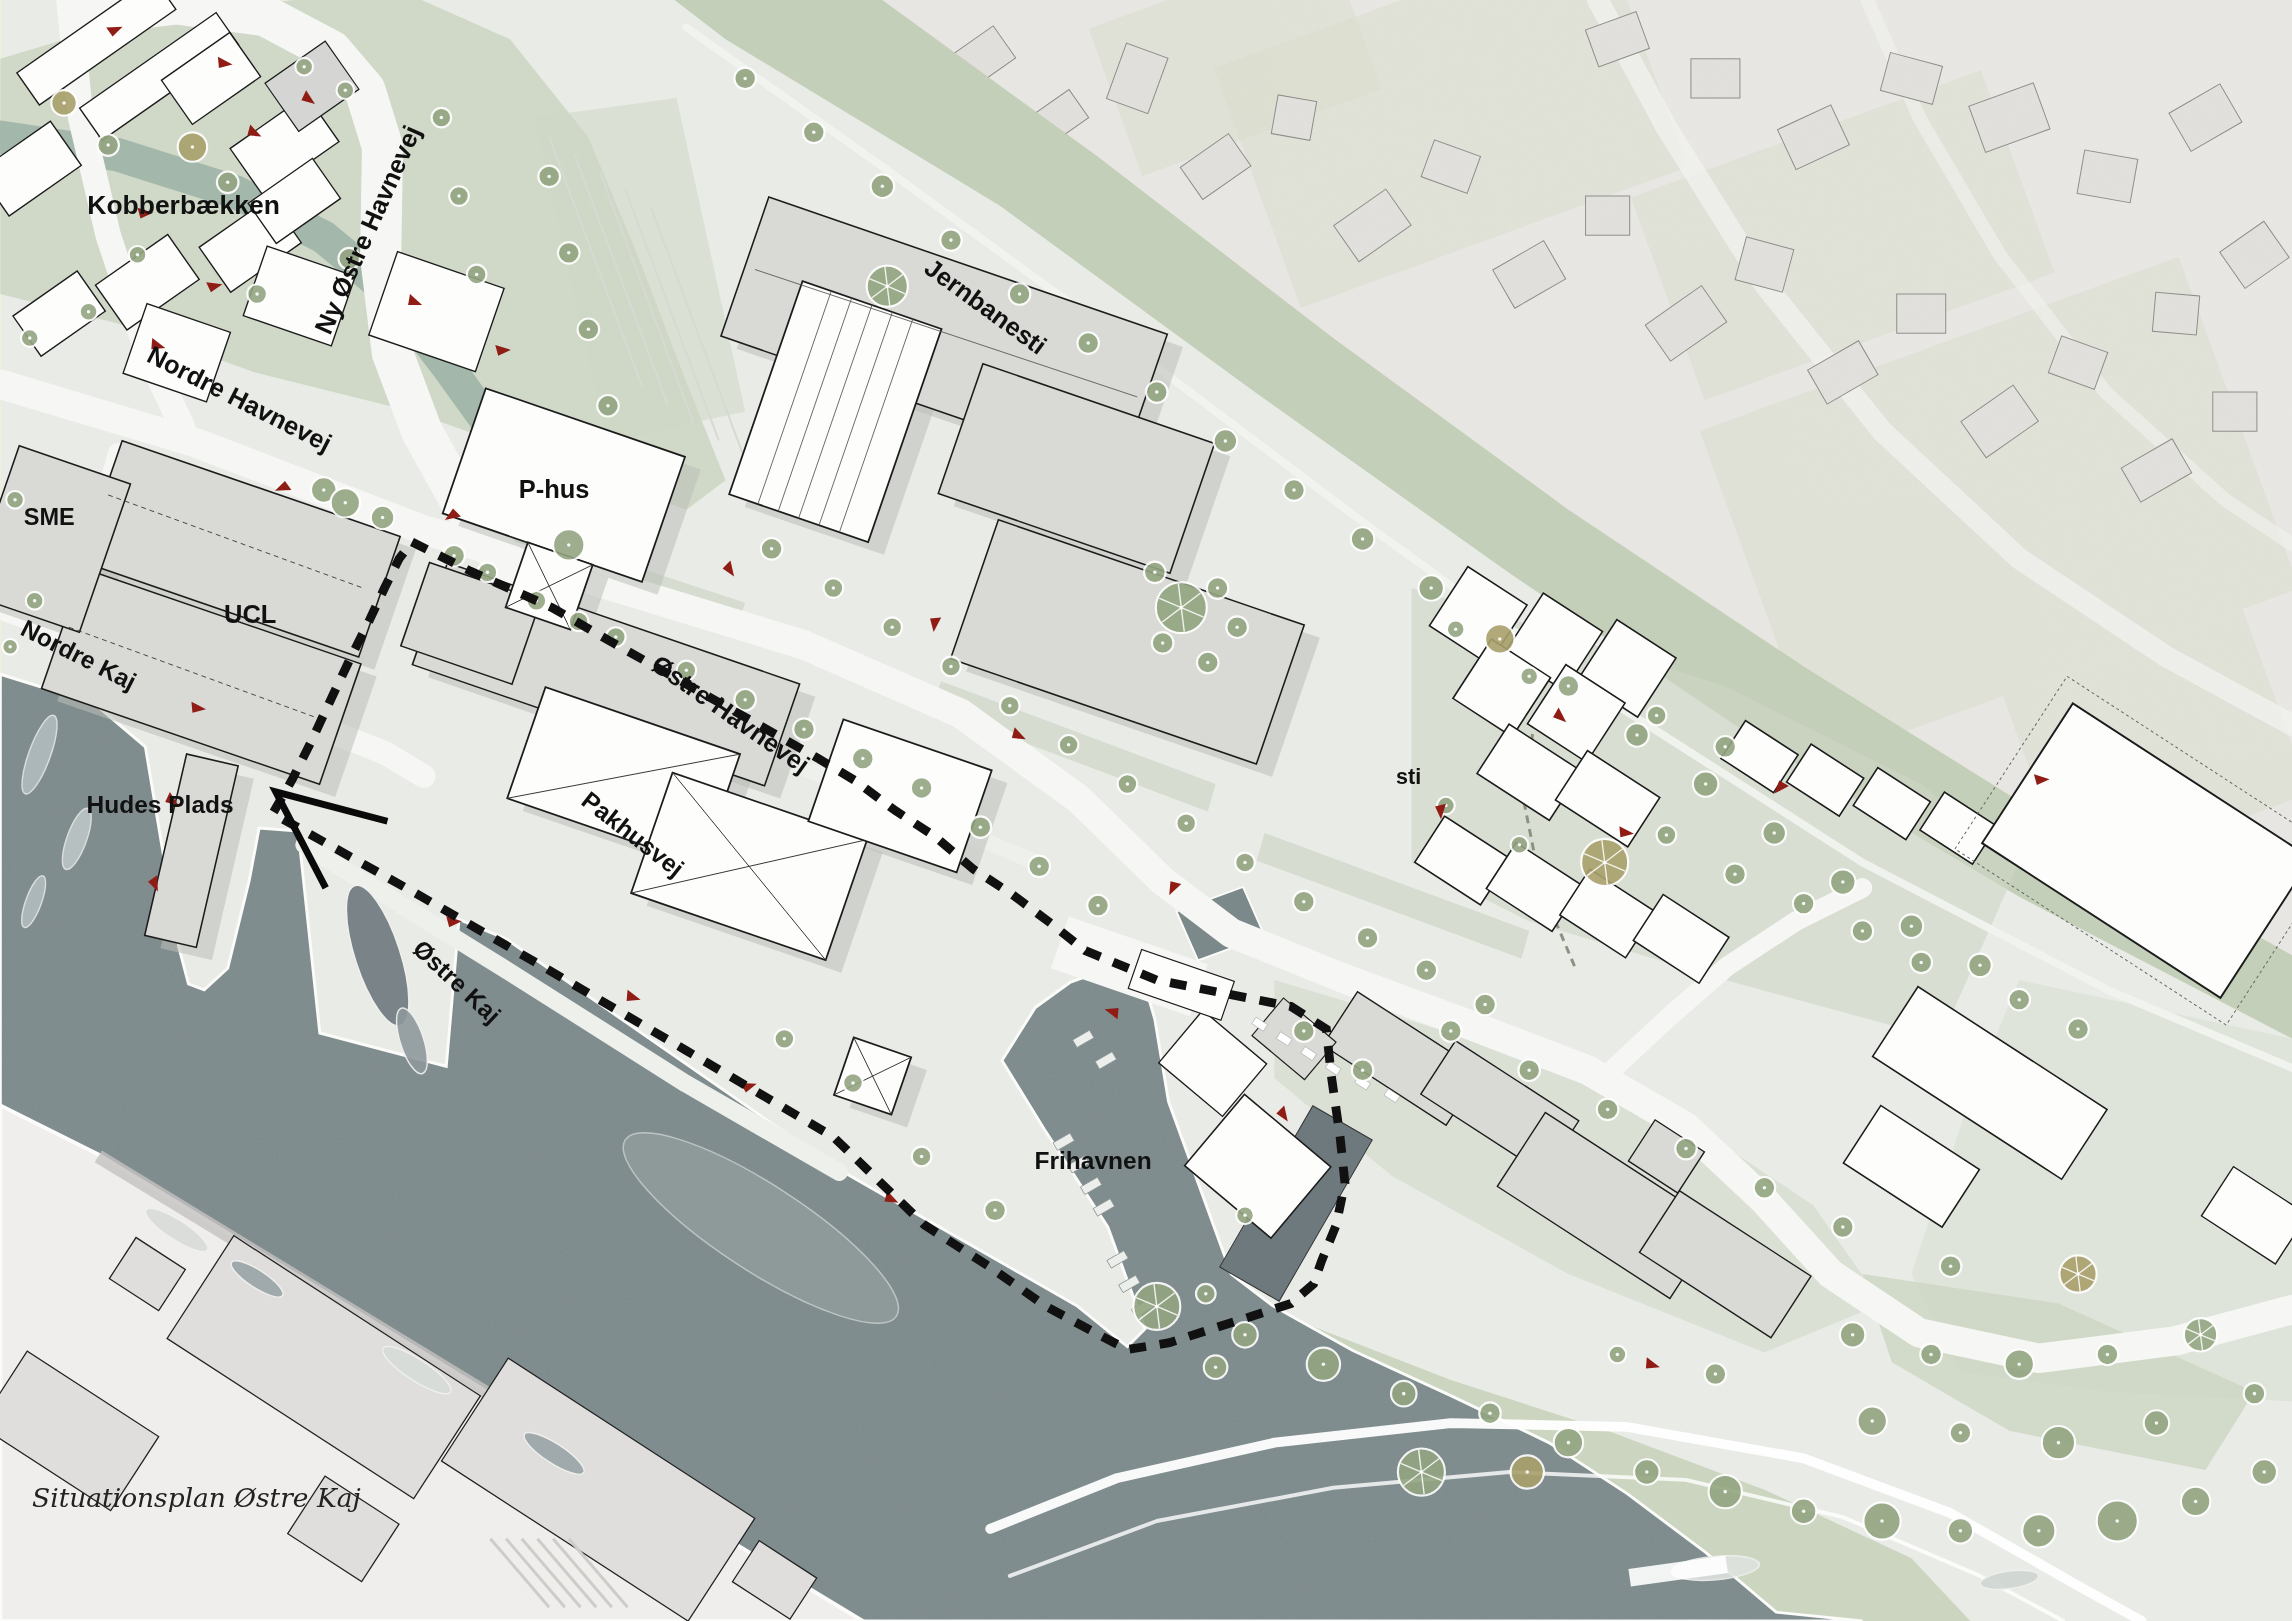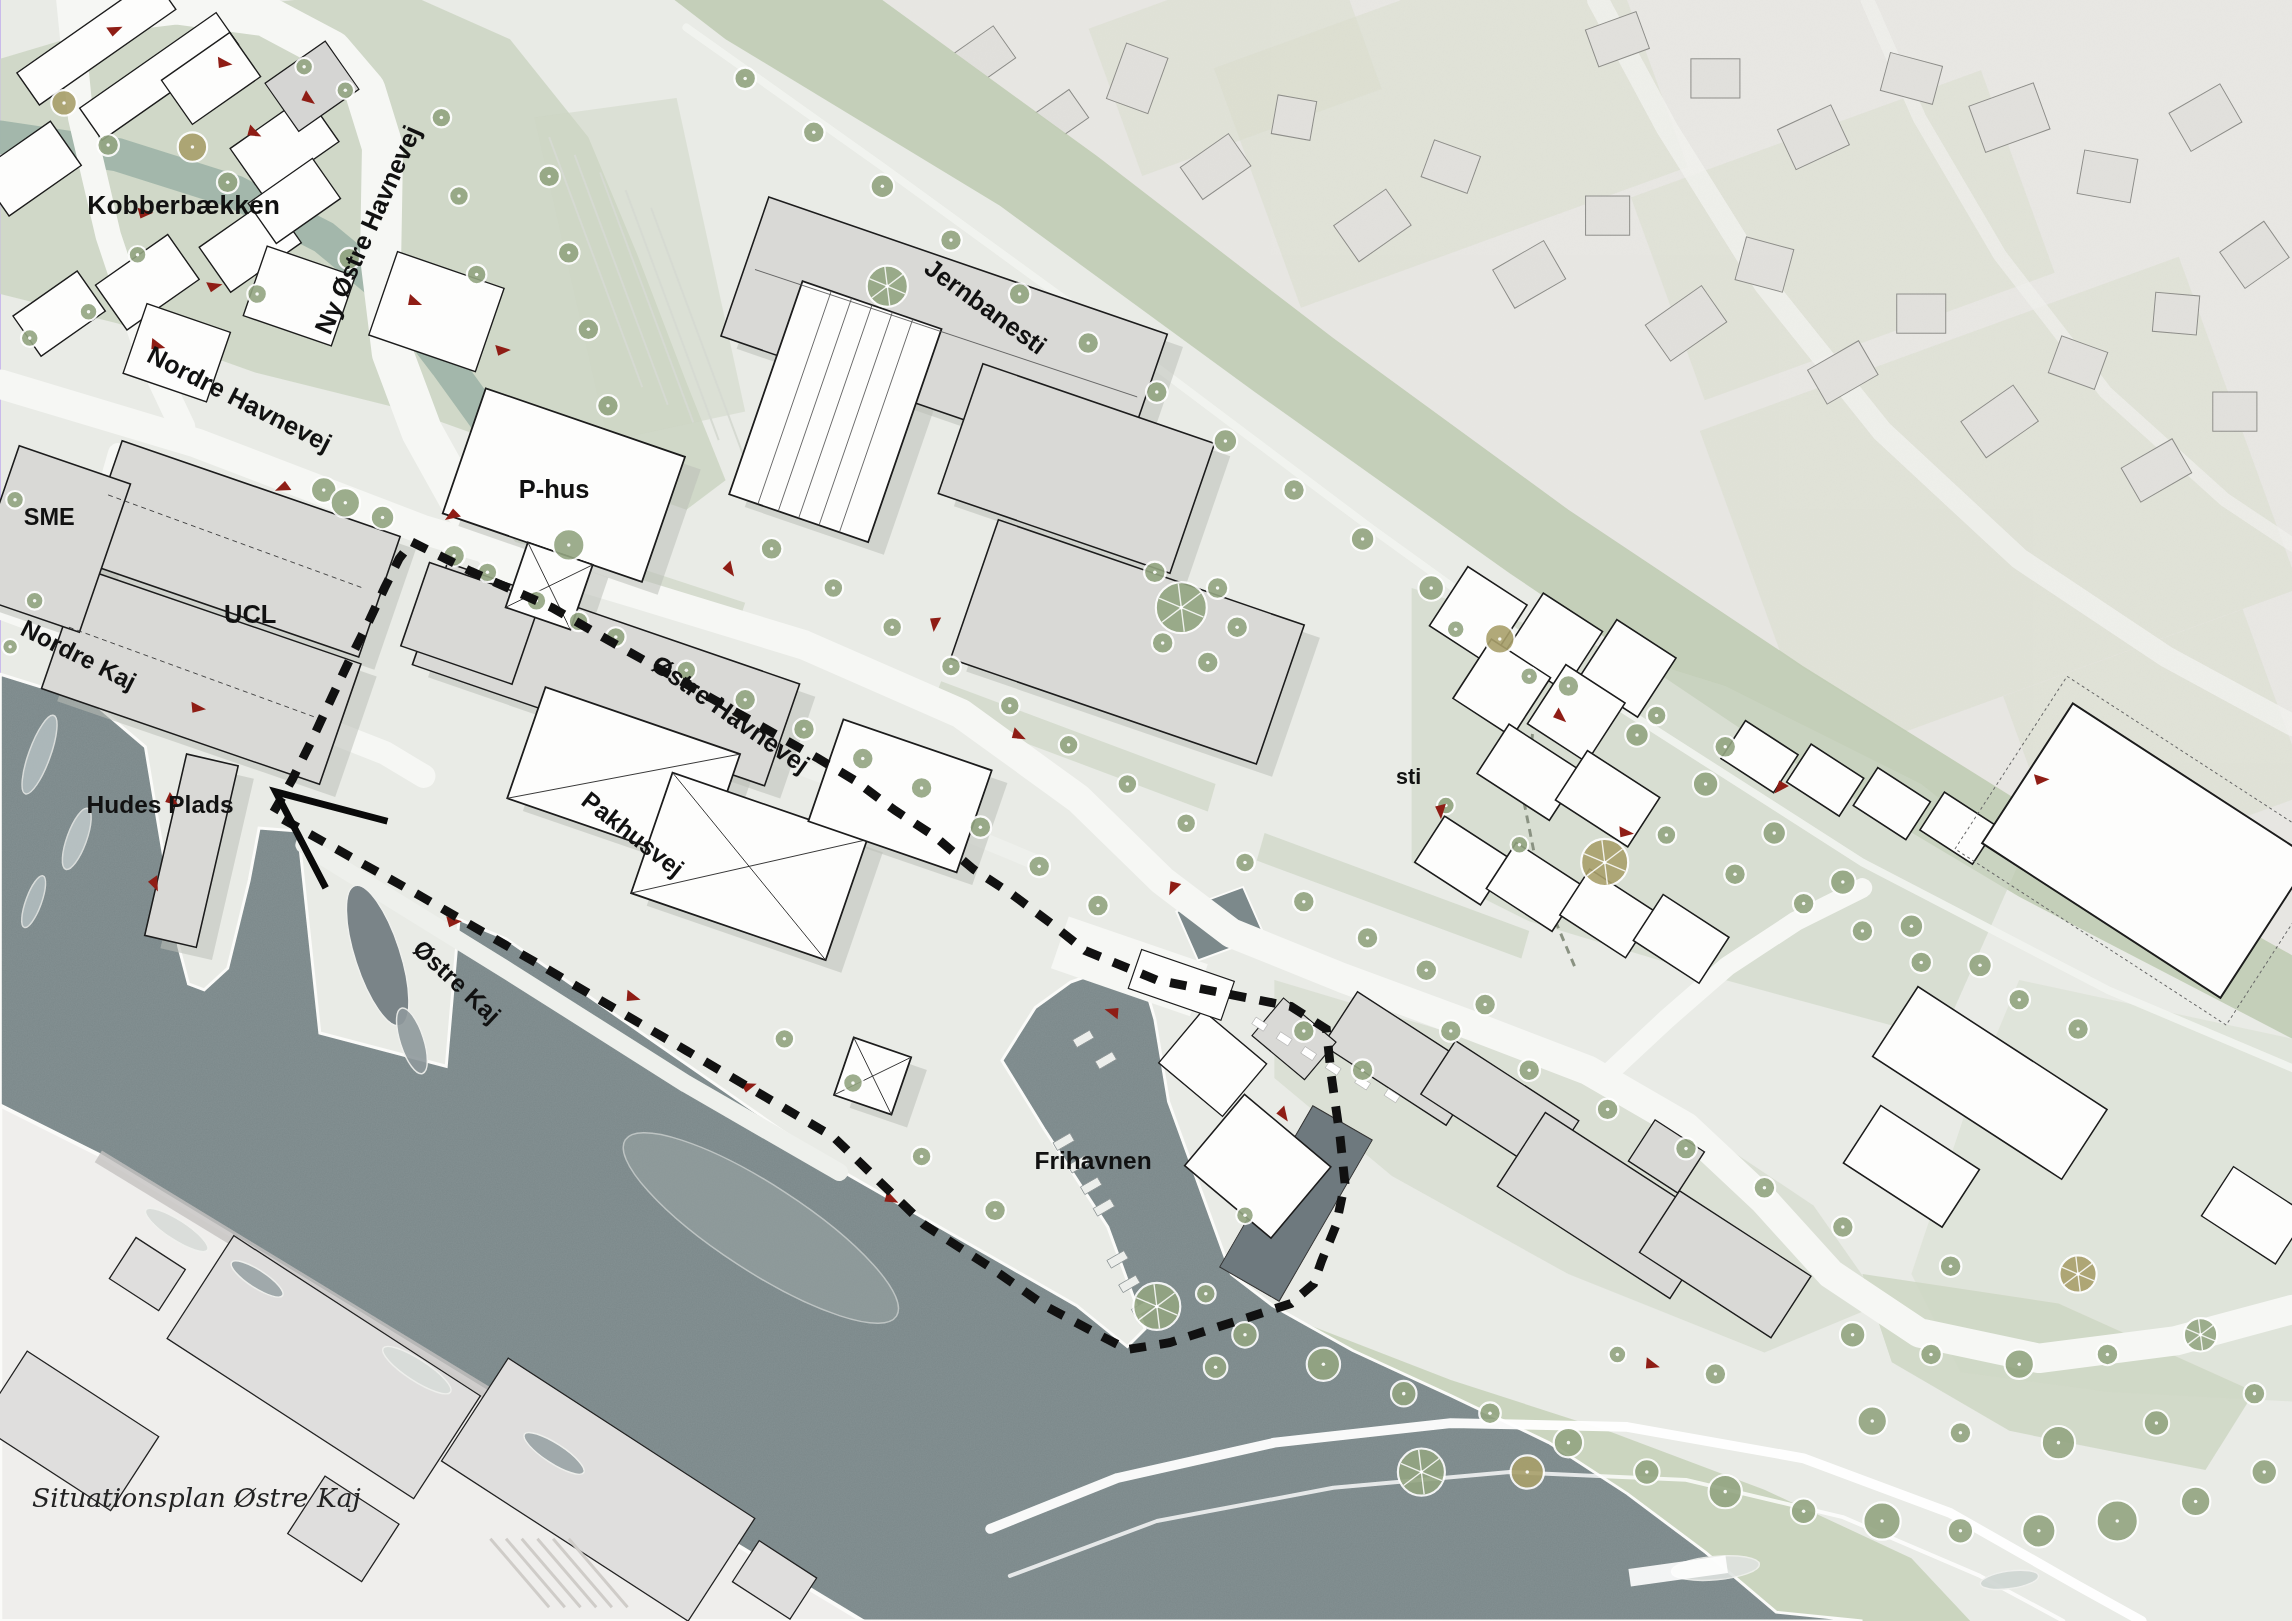--- a/index.html
+++ b/index.html
@@ -1,16 +1,16 @@
 <!DOCTYPE html>
 <html><head>
 <meta charset="utf-8">
 <style>
   html,body{margin:0;padding:0;background:#dfe2dd;}
-  .stage{width:2293px;height:1621px;overflow:hidden;position:relative;background:#8b5cf6;}
+  .stage{width:2293px;height:1621px;overflow:hidden;position:relative;background:#fef9c3;}
   svg{display:block}
   .lbl{font-family:"Liberation Sans","DejaVu Sans",sans-serif;font-weight:bold;fill:#111;}
   .caption{font-family:"DejaVu Serif","Liberation Serif",serif;font-style:italic;fill:#222;font-weight:normal;}
   text{user-select:none}
 </style>
 </head>
 <body>
 
 <div class="stage">
 <svg width="2293" height="1621" viewBox="0 0 2339 1654" xmlns="http://www.w3.org/2000/svg">

